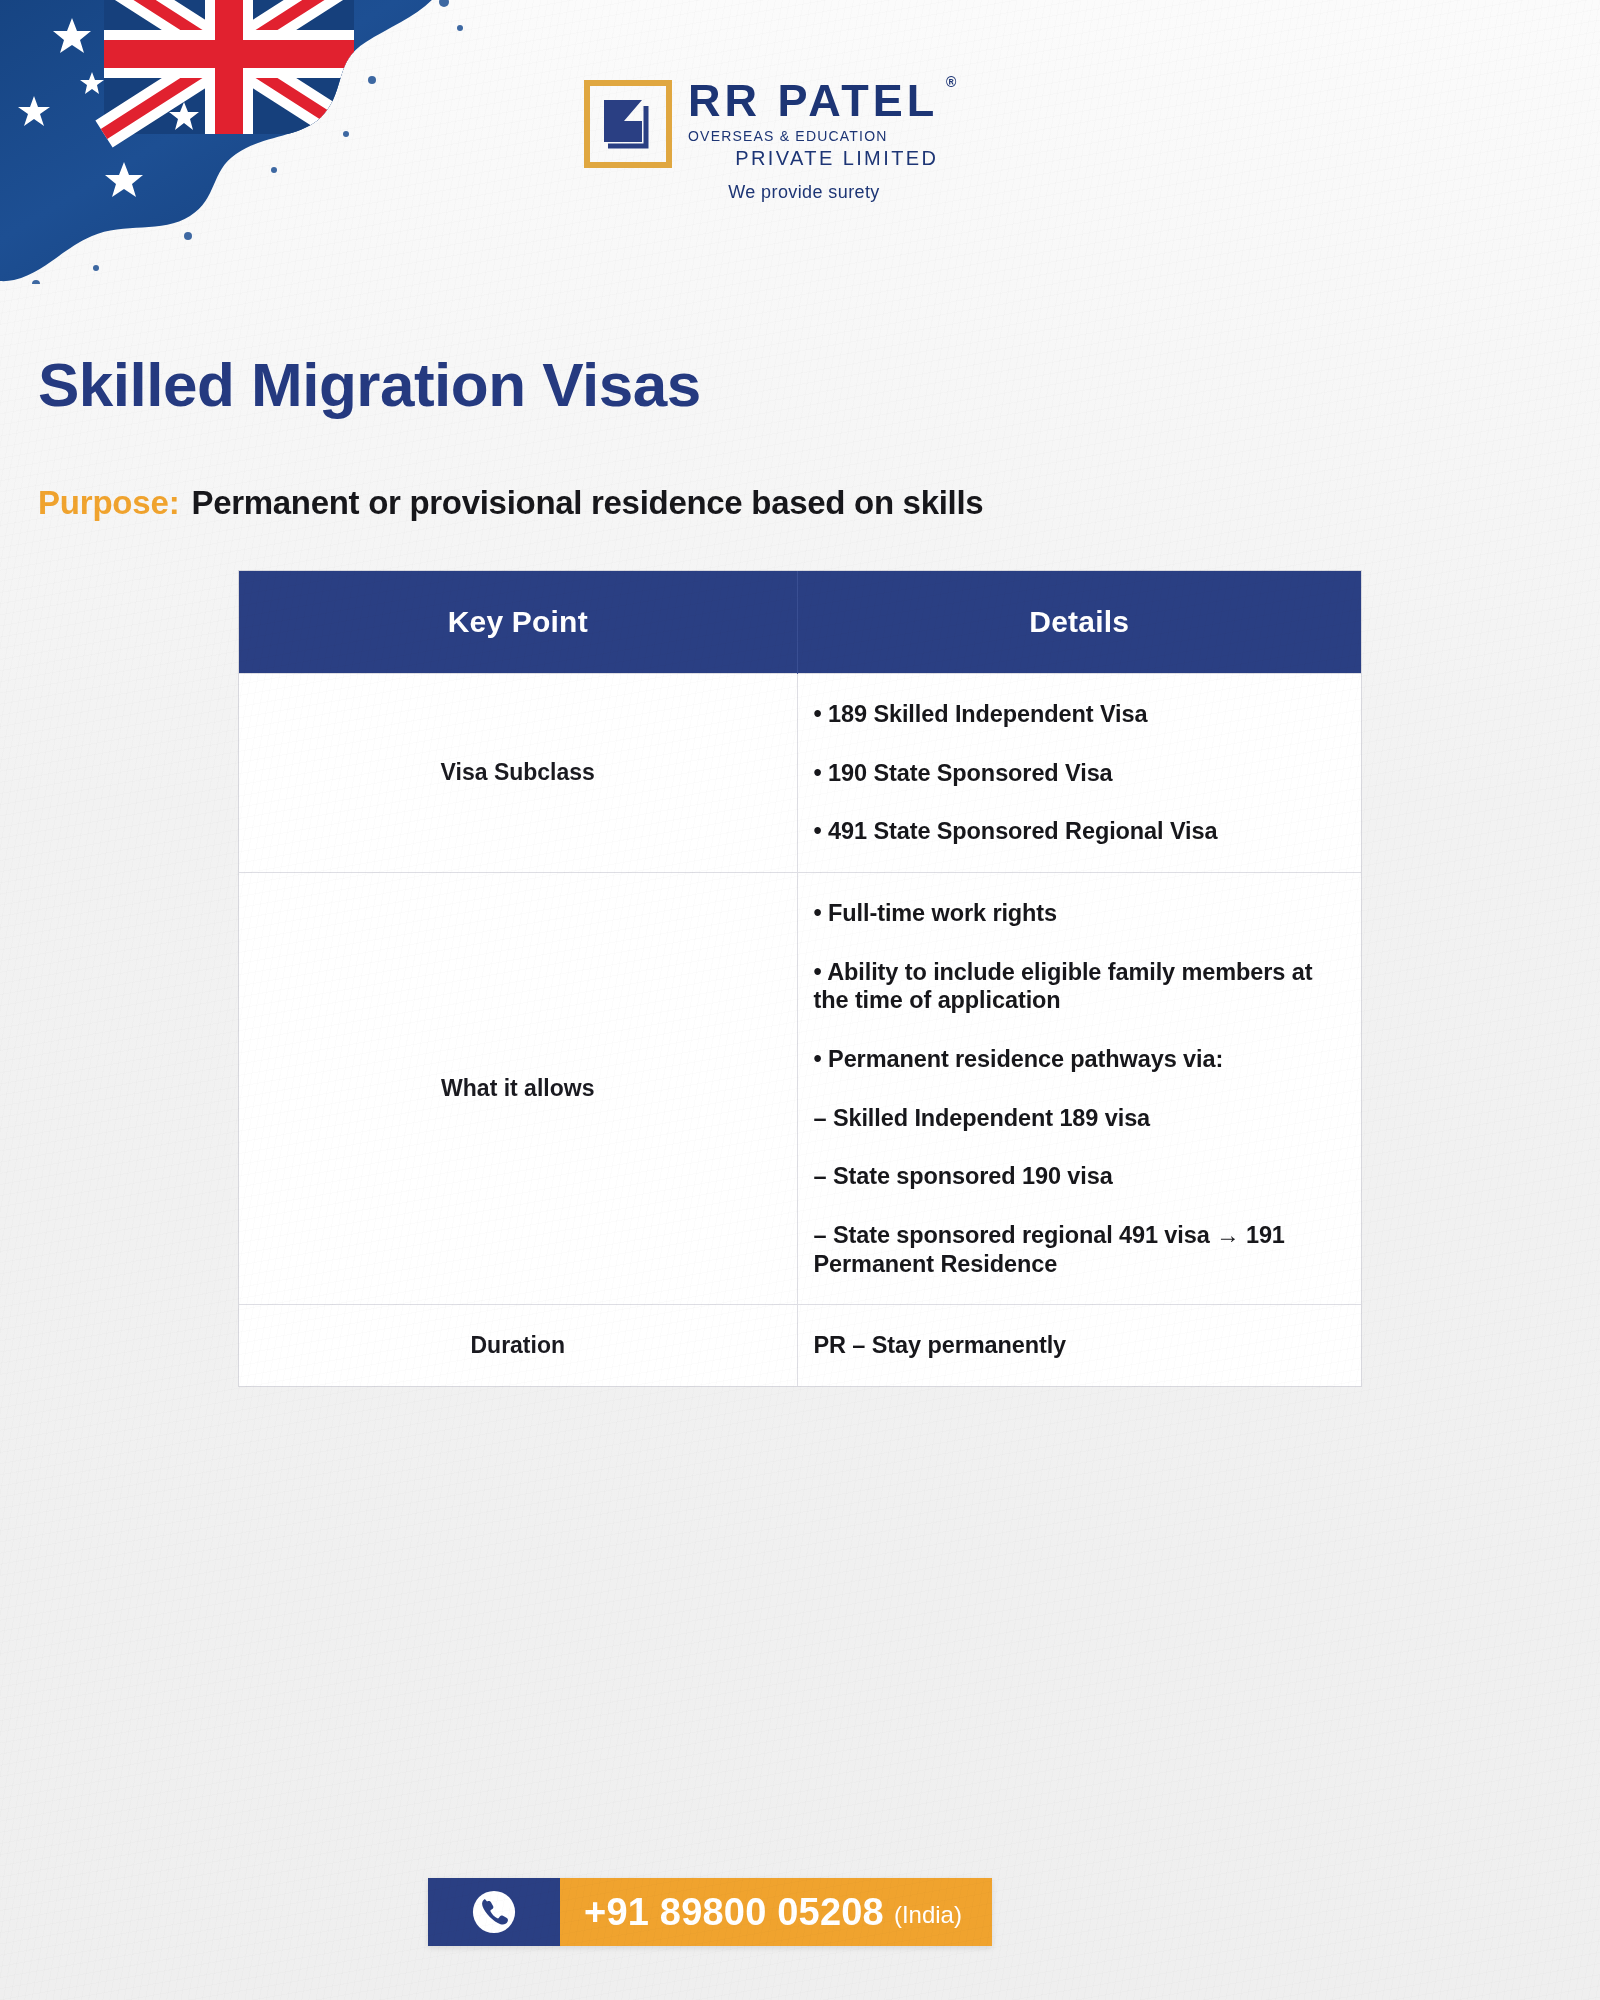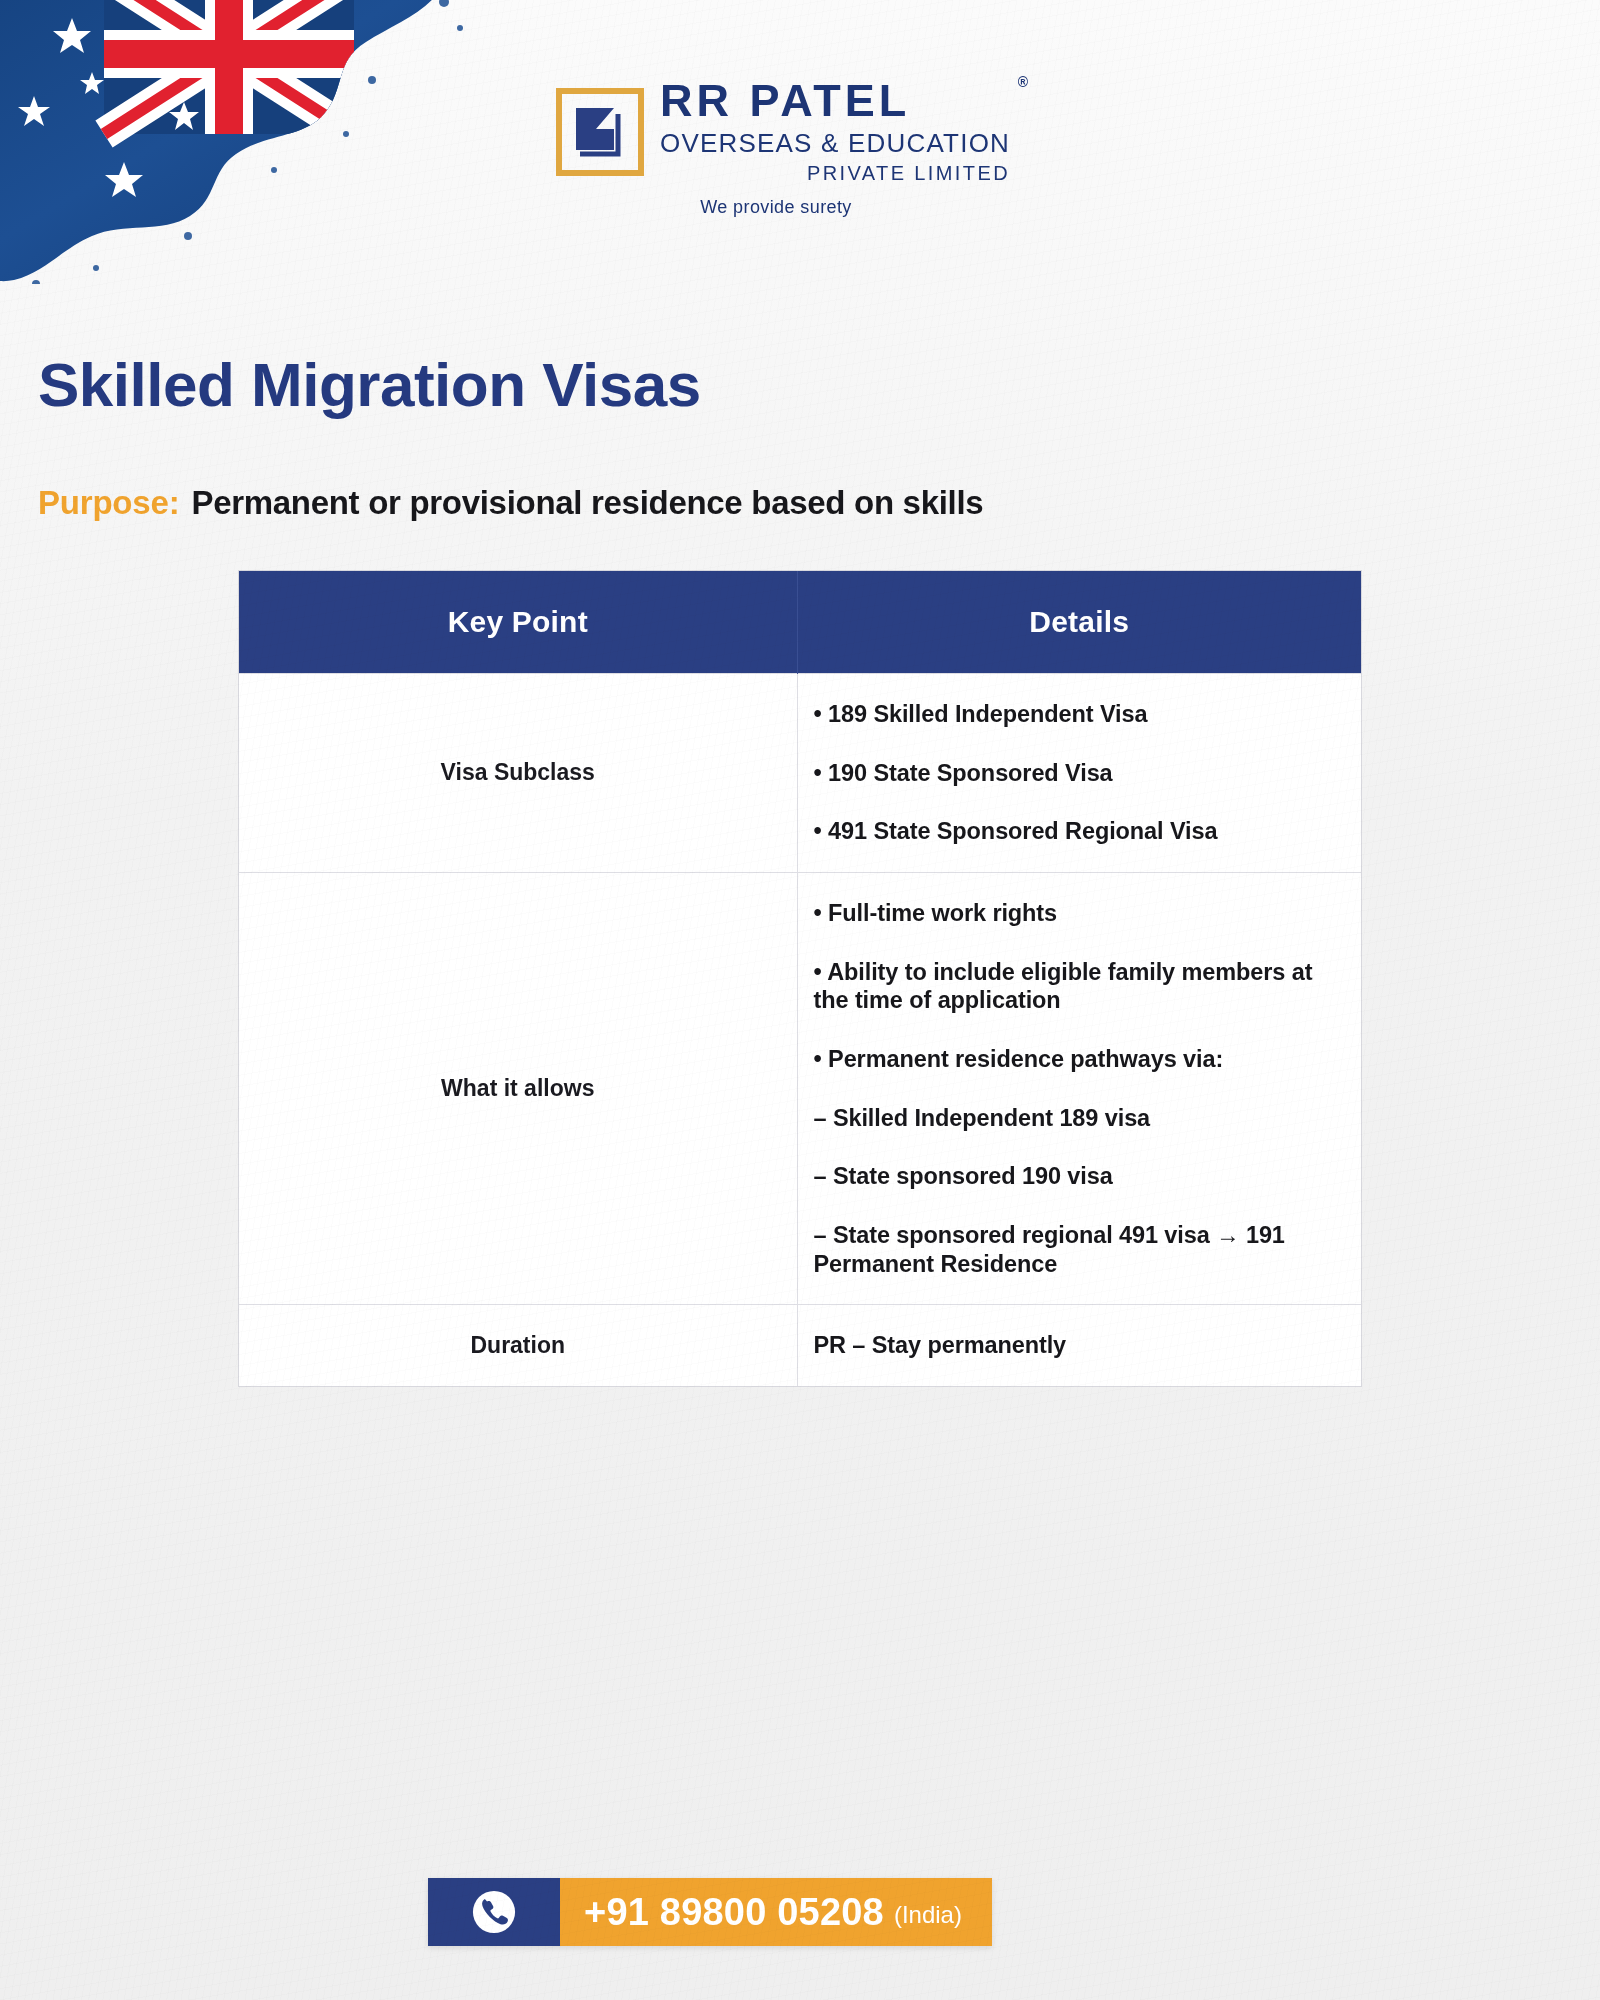--- a/index.html
+++ b/index.html
@@ -37,21 +37,21 @@
     width: 510px;
     height: 300px;
     z-index: 3;
   }
   .flag-wrap svg { display: block; width: 100%; height: 100%; }
 
   
   .logo-block {
     position: absolute;
     top: 78px;
-    left: 556px;
+    left: 584px;
     width: 440px;
     height: 150px;
     z-index: 4;
     text-align: center;
   }
   .logo-row {
     display: flex;
     align-items: center;
     justify-content: flex-start;
     gap: 16px;
@@ -74,21 +74,21 @@
   }
   .logo-reg {
     position: absolute;
     right: -18px;
     top: -4px;
     font-size: 14px;
     color: #1d3575;
     font-weight: 700;
   }
   .logo-sub {
-    font-size: 26px;
+    font-size: 14px;
     letter-spacing: 1.2px;
     color: #1d3575;
     margin-top: 5px;
     font-weight: 400;
     white-space: nowrap;
   }
   .logo-sub2 {
     font-size: 20px;
     letter-spacing: 2.4px;
     color: #1d3575;

